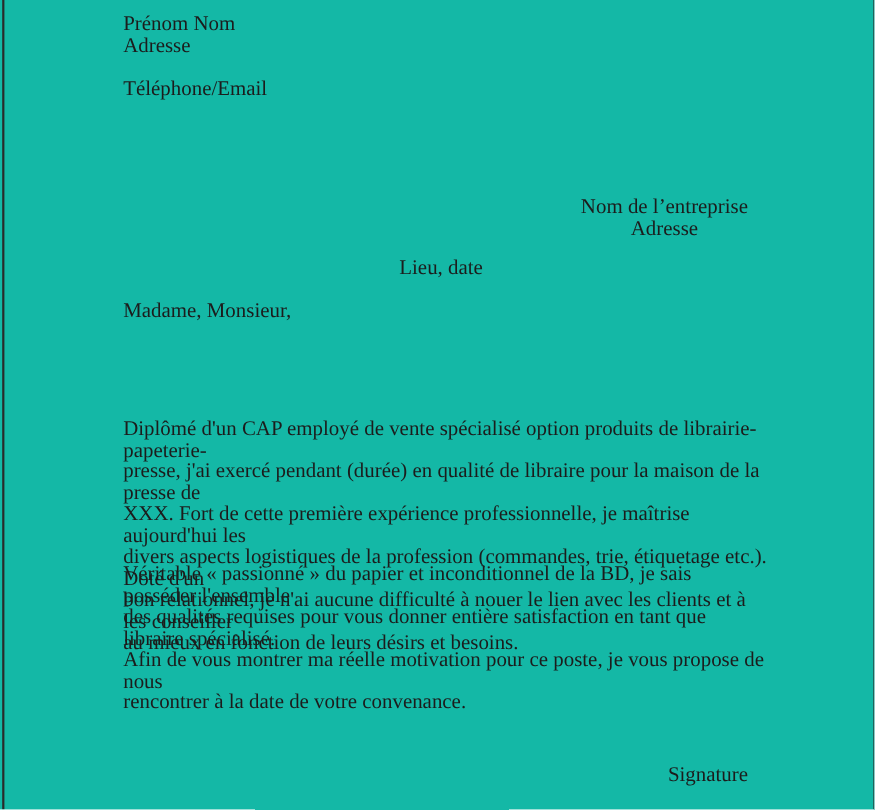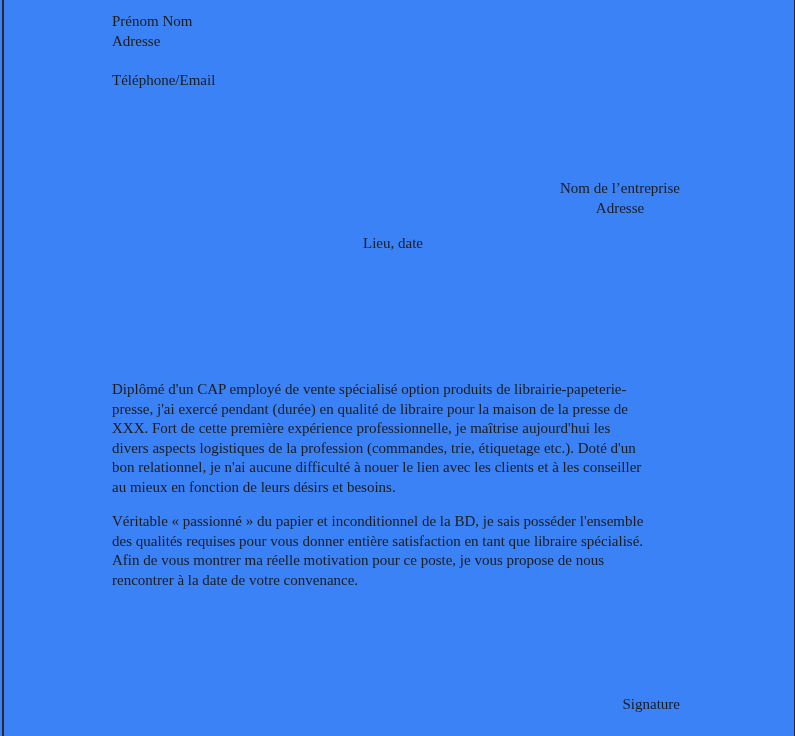--- a/index.html
+++ b/index.html
@@ -4,24 +4,24 @@
 <style>
   html, body {
     margin: 0;
     padding: 0;
     background: #ffffff;
   }
   .page {
     position: relative;
     width: 795px;
     height: 736px;
-    background: #3b82f6;
+    background: #14b8a6;
     overflow: hidden;
     font-family: "Liberation Serif", "DejaVu Serif", serif;
-    font-size: 15px;
+    font-size: 19px;
     line-height: 19.5px;
     color: #1c1c1c;
   }
   .edge {
     position: absolute;
     top: 0;
     bottom: 0;
     background: #2a2a2a;
   }
   .edge-left  { left: 2px;  width: 1.5px; }
@@ -67,20 +67,21 @@
   <div class="abs sender-line sender-addr">Adresse</div>
   <div class="abs sender-line sender-contact">Téléphone/Email</div>
 
   <div class="abs recipient">
     <div>Nom de l’entreprise</div>
     <div>Adresse</div>
   </div>
 
   <div class="abs place-date">Lieu, date</div>
 
+  <div class="abs salutation">Madame, Monsieur,</div>
 
   <div class="abs para para-3">Véritable « passionné » du papier et inconditionnel  de la BD, je sais posséder l'ensemble
 des qualités requises  pour vous donner entière satisfaction en tant que libraire  spécialisé.
 Afin de vous montrer ma réelle motivation pour ce poste, je vous propose  de nous
 rencontrer à la date de votre convenance.</div>
   <div class="abs para para-2">Diplômé d'un CAP employé  de vente spécialisé  option produits de librairie-papeterie-
 presse, j'ai exercé pendant (durée) en qualité de libraire  pour la maison  de la presse de
 XXX. Fort de cette première  expérience professionnelle, je maîtrise  aujourd'hui les
 divers aspects logistiques  de la profession (commandes,  trie, étiquetage etc.). Doté d'un
 bon relationnel, je n'ai aucune difficulté à nouer le lien  avec les clients et à les  conseiller

